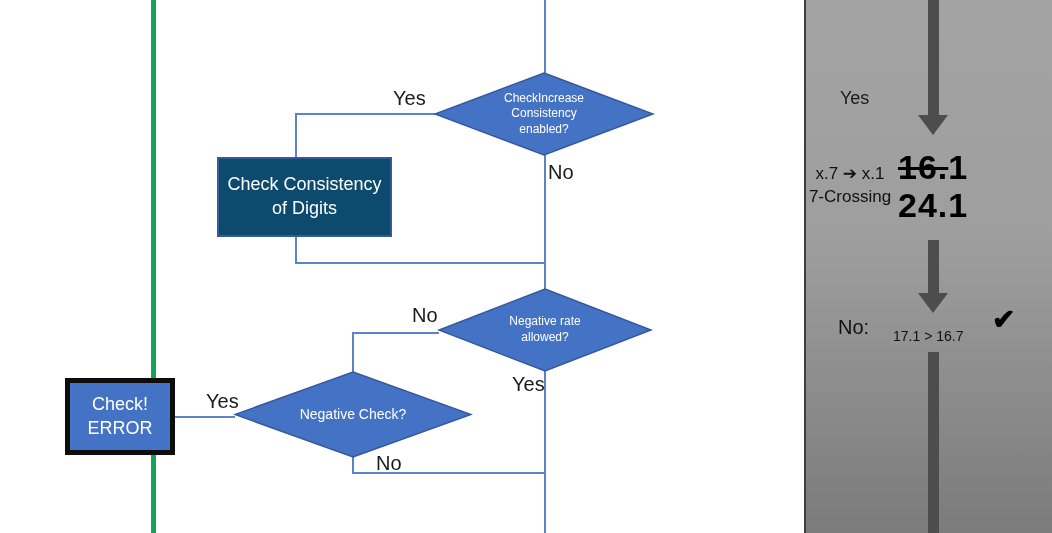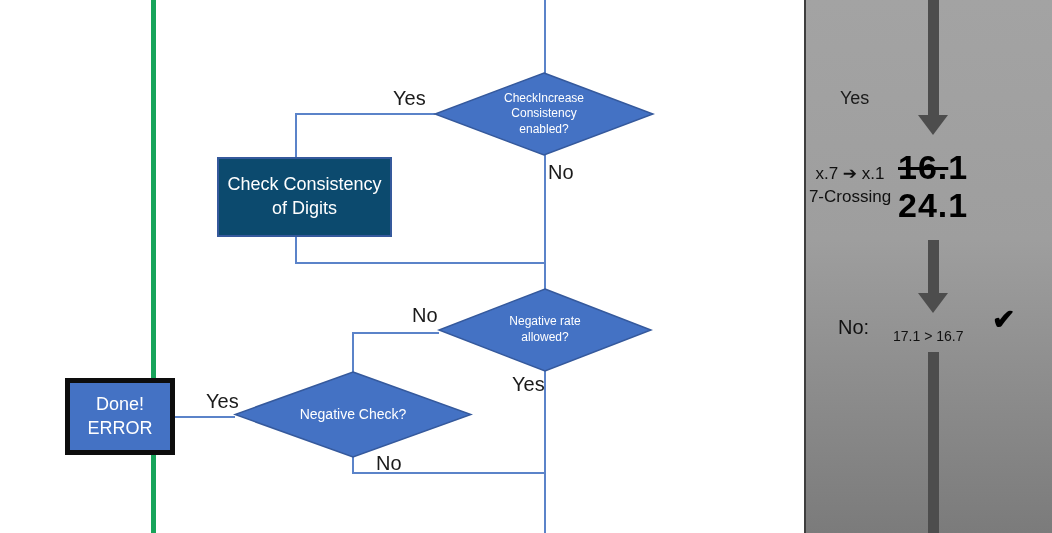--- a/index.html
+++ b/index.html
@@ -118,21 +118,21 @@
     <polygon points="108,1 214,42 108,83 2,42" fill="#4472c4" stroke="#35599c" stroke-width="1.5"></polygon>
   </svg>
   <div class="node-text" style="left:457px; top:294px; width:176px; height:72px; font-size:12px;">Negative rate
 allowed?</div>
 
   <svg class="shape-svg" style="left:233px; top:371px;" width="240" height="87">
     <polygon points="120,1 238,43.5 120,86 2,43.5" fill="#4472c4" stroke="#35599c" stroke-width="1.5"></polygon>
   </svg>
   <div class="node-text" style="left:253px; top:377px; width:200px; height:75px; font-size:14px;">Negative Check?</div>
 
-  <div class="done-box">Done!
+  <div class="done-box">Check!
 ERROR</div>
 
   <span class="edge-label" style="left:393px; top:87px;">Yes</span>
   <span class="edge-label" style="left:548px; top:161px;">No</span>
   <span class="edge-label" style="left:412px; top:304px;">No</span>
   <span class="edge-label" style="left:512px; top:373px;">Yes</span>
   <span class="edge-label" style="left:206px; top:390px;">Yes</span>
   <span class="edge-label" style="left:376px; top:452px;">No</span>
 
   <div class="panel">

